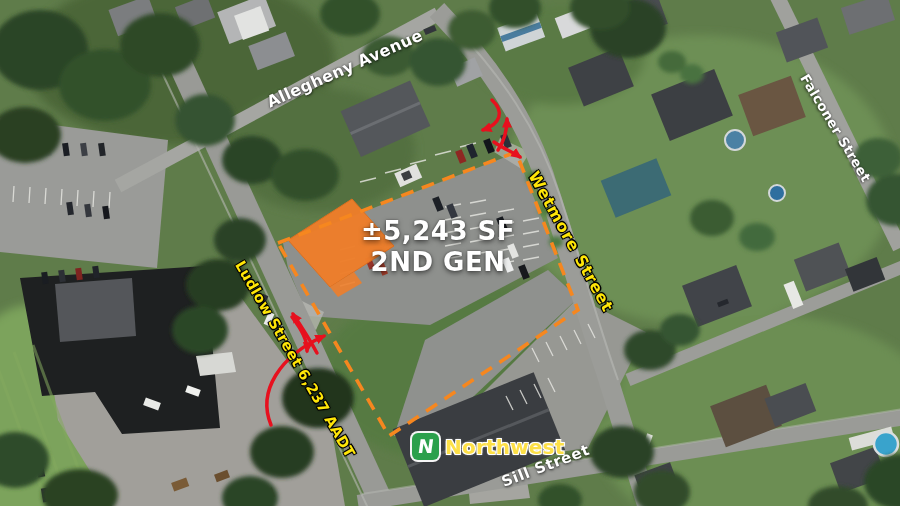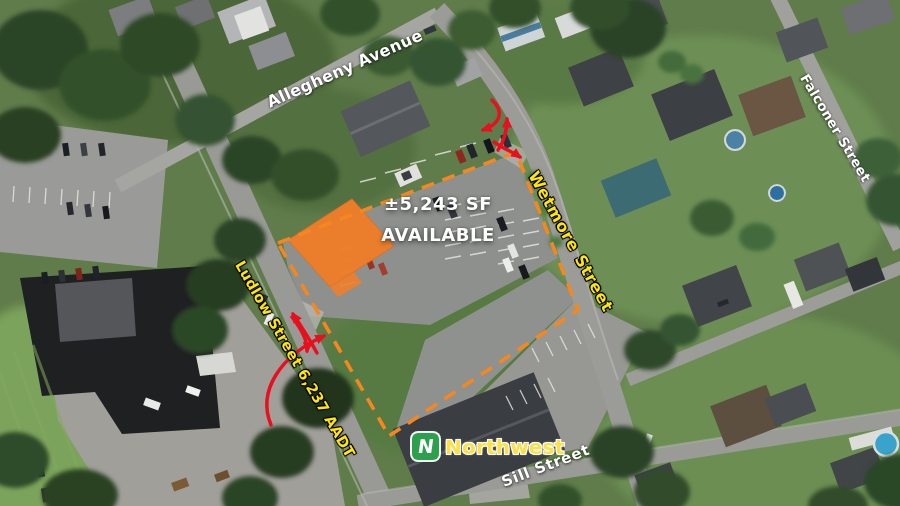--- a/index.html
+++ b/index.html
@@ -4,23 +4,23 @@
 <style>
   html,body{margin:0;padding:0;background:#1a1a1a;}
   #stage{
     position:relative;width:900px;height:506px;overflow:hidden;
     font-family:"DejaVu Sans","Liberation Sans",sans-serif;
     background:#5f7c4a;
   }
   #scene{position:absolute;left:0;top:0;}
   .overlay{position:absolute;left:0;top:0;width:900px;height:506px;pointer-events:none;}
   .headline{
-    position:absolute;left:306px;top:188px;width:264px;
+    position:absolute;left:306px;top:216px;width:264px;
     text-align:center;color:#ffffff;font-weight:bold;
-    font-size:18px;line-height:31px;letter-spacing:.5px;
+    font-size:26px;line-height:31px;letter-spacing:.5px;
     text-shadow:0 2px 5px rgba(0,0,0,.55),0 0 2px rgba(0,0,0,.4);
   }
   .street{
     position:absolute;font-weight:bold;white-space:nowrap;
     transform-origin:0 0;letter-spacing:.4px;
   }
   .street.white{color:#ffffff;text-shadow:0 1px 3px rgba(0,0,0,.7),0 0 2px rgba(0,0,0,.45);}
   .street.yellow{
     color:#ffe607;
     text-shadow:-1px -1px 0 #000,1px -1px 0 #000,-1px 1px 0 #000,1px 1px 0 #000,0 0 3px #000;
@@ -300,21 +300,21 @@
     <path d="M317,353 C309,338 301,326 293,314" marker-end="url(#ah)"></path>
     <path d="M292,317 C302,330 308,341 307,351" marker-end="url(#ah)"></path>
     <path d="M271,425 C257,391 280,356 324,336" marker-end="url(#ah)"></path>
   </g>
 </svg>
 
 <div class="overlay">
 
   <div class="headline">
     <div>±5,243 SF</div>
-    <div>AVAILABLE</div>
+    <div>2ND GEN</div>
   </div>
 
   <div class="street white allegheny">Allegheny Avenue</div>
   <div class="street yellow wetmore">Wetmore Street</div>
   <div class="street yellow ludlow">Ludlow Street 6,237 AADT</div>
   <div class="street white falconer">Falconer Street</div>
   <div class="street white sill">Sill Street</div>
 
   <div class="logo">
     <div class="logo-tile">

